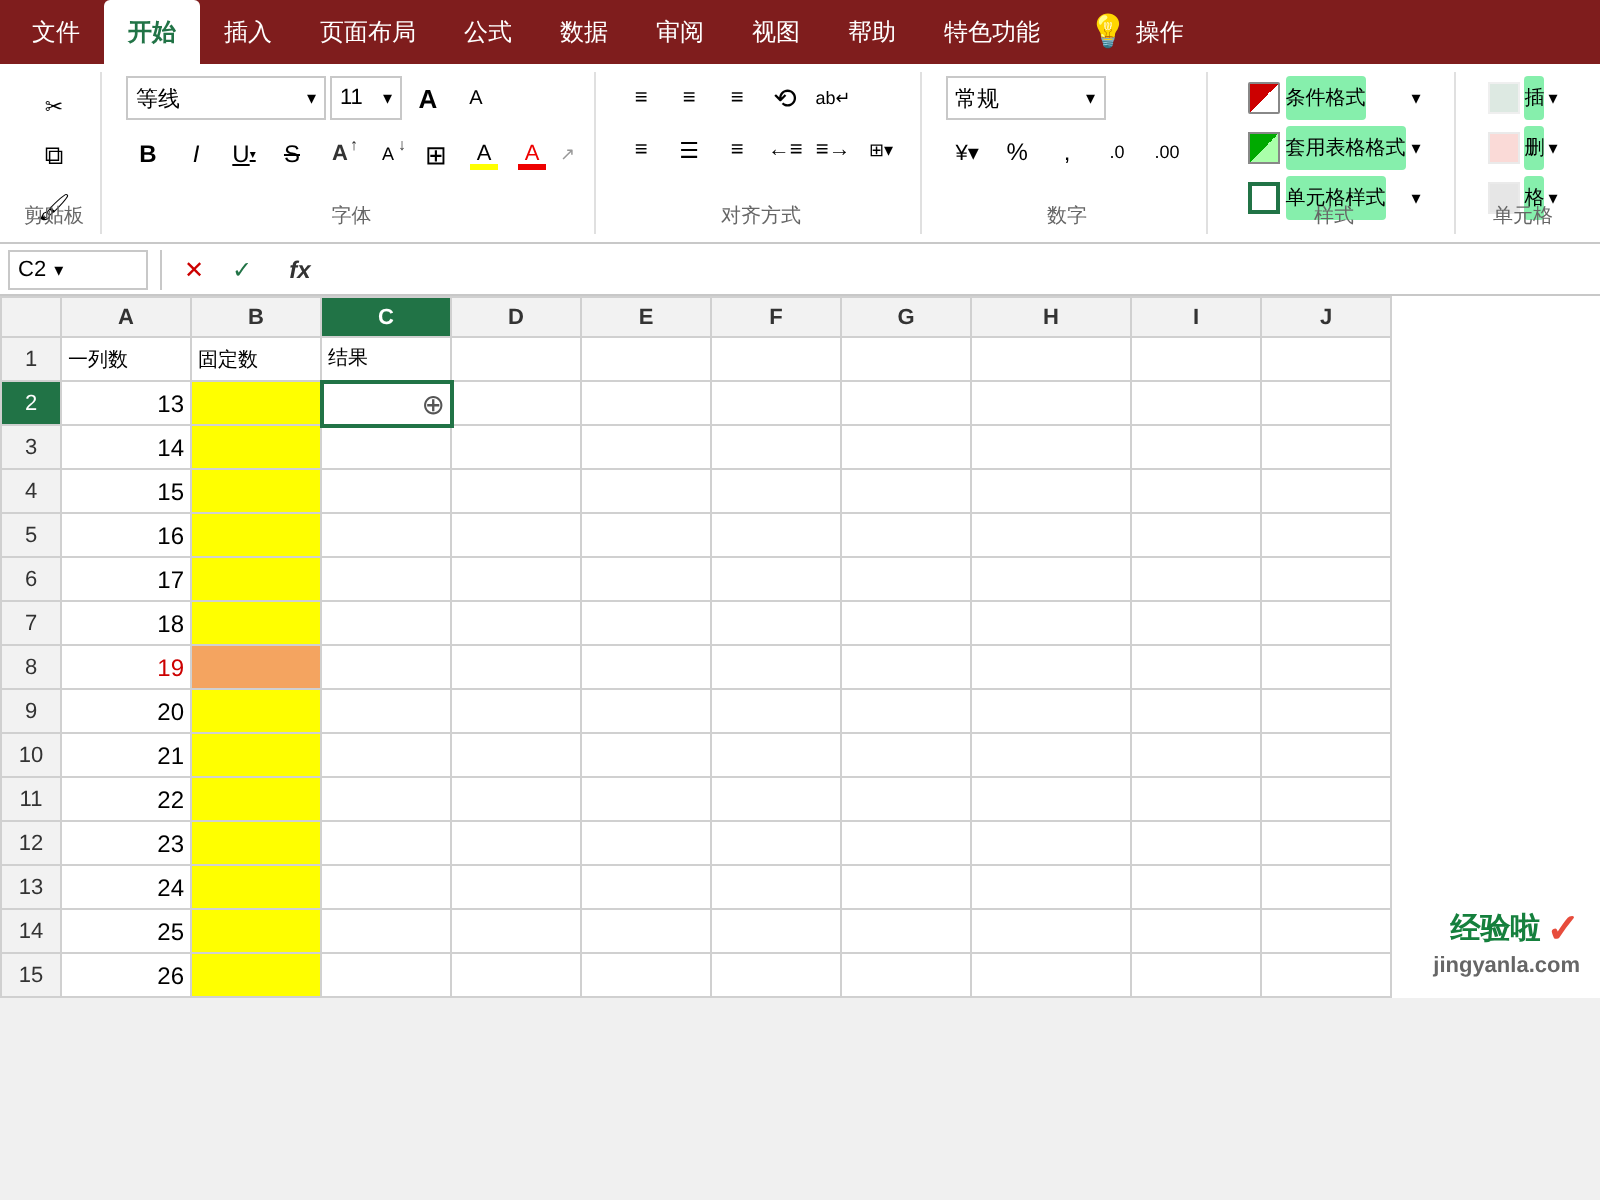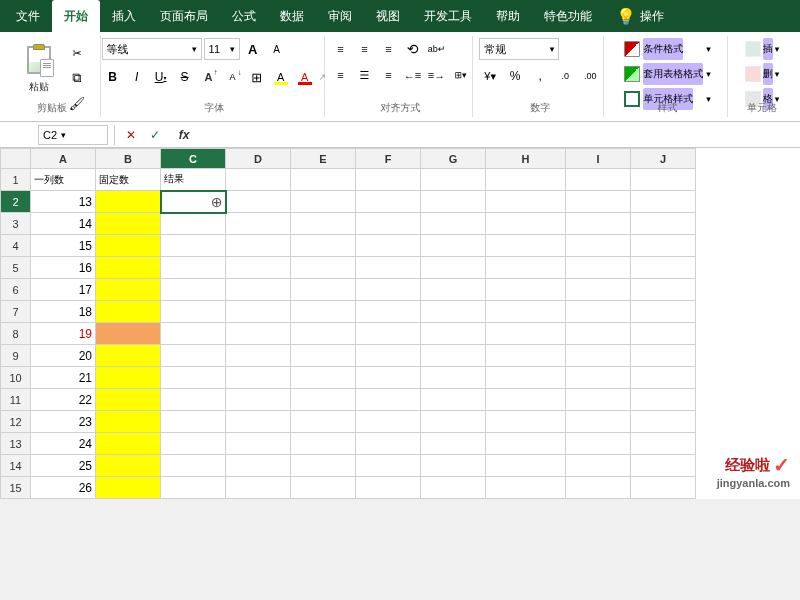--- a/index.html
+++ b/index.html
@@ -7,21 +7,21 @@
 
     
     .ribbon {
       background: #217346;
       padding: 0;
     }
 
     .ribbon-tabs {
       display: flex;
       align-items: flex-end;
-      background: #14532d;
+      background: #7f1d1d;
       padding: 0 4px;
       height: 32px;
     }
 
     .ribbon-tab {
       padding: 6px 12px;
       color: #fff;
       font-size: 12px;
       cursor: pointer;
       height: 32px;
@@ -170,21 +170,21 @@
       background: #fff;
       margin-bottom: 3px;
     }
 
     
     .style-btn {
       font-size: 10px;
       height: 22px;
       padding: 2px 6px;
       border: 1px solid #c8c8c8;
-      background: #c4b5fd;
+      background: #86efac;
       cursor: pointer;
       border-radius: 2px;
       white-space: nowrap;
       display: flex;
       align-items: center;
     }
 
     
     .formula-bar {
       display: flex;
@@ -197,21 +197,20 @@
     }
 
     .cell-ref-box {
       width: 70px;
       height: 20px;
       border: 1px solid #c8c8c8;
       padding: 1px 4px;
       font-size: 11px;
       display: flex;
       align-items: center;
-      margin-left: 34px;
     }
 
     .formula-divider {
       width: 1px;
       height: 20px;
       background: #c8c8c8;
       margin: 0 2px;
     }
 
     .formula-btn {
@@ -323,50 +322,31 @@
 <div class="ribbon">
   <div class="ribbon-tabs">
     <div class="ribbon-tab">文件</div>
     <div class="ribbon-tab active">开始</div>
     <div class="ribbon-tab">插入</div>
     <div class="ribbon-tab">页面布局</div>
     <div class="ribbon-tab">公式</div>
     <div class="ribbon-tab">数据</div>
     <div class="ribbon-tab">审阅</div>
     <div class="ribbon-tab">视图</div>
-    <div class="ribbon-tab">开发工具</div>
     <div class="ribbon-tab">帮助</div>
     <div class="ribbon-tab">特色功能</div>
     <div class="ribbon-tab" style="color:#fff;">
       <span style="font-size:16px; margin-right:4px;">💡</span>操作
     </div>
   </div>
 
   <div class="ribbon-content">
 
     <div class="ribbon-group" style="padding-right: 12px;">
       <div class="ribbon-group-content" style="gap:4px; align-items:flex-start;">
-        <div style="display:flex; flex-direction:column; align-items:center; gap:2px;">
-
-          <div class="paste-btn" style="display:flex; flex-direction:column; align-items:center; width:46px; height:60px; justify-content:center; border:1px solid transparent; border-radius:3px; cursor:pointer;">
-            <div style="width:32px; height:36px; position:relative;">
-
-              <div style="width:24px; height:28px; border:2px solid #aaa; background:#fff; margin:4px auto 0; border-radius:1px; position:relative;">
-                <div style="width:12px; height:6px; background:#c8b400; border:1px solid #888; border-radius:2px 2px 0 0; position:absolute; top:-4px; left:4px;"></div>
-                <div style="position:absolute; bottom:0; left:0; width:100%; height:10px; background:linear-gradient(135deg, #e8f4e8 0%, #b8e0b8 100%); border-radius:0 0 1px 1px;"></div>
-              </div>
-              <div style="position:absolute; bottom:1px; right:1px; width:14px; height:18px; background:white; border:1px solid #aaa; border-radius:1px;">
-                <div style="width:8px; height:1px; background:#999; margin:3px auto 1px;"></div>
-                <div style="width:8px; height:1px; background:#999; margin:1px auto;"></div>
-                <div style="width:8px; height:1px; background:#999; margin:1px auto;"></div>
-              </div>
-            </div>
-            <div class="paste-text" style="font-size:10px; color:#333;">粘贴</div>
-          </div>
-        </div>
         <div style="display:flex; flex-direction:column; gap:3px; padding-top:4px;">
           <div class="small-icon-btn" title="剪切">
             <span>✂</span>
           </div>
           <div class="small-icon-btn" title="复制">
             <span style="font-size:13px;">⧉</span>
           </div>
           <div class="small-icon-btn" title="格式刷">
             <span style="font-size:13px;">🖌</span>
           </div>
@@ -752,18 +732,18 @@
           <td class="cell"></td>
           <td class="cell"></td>
           <td class="cell"></td>
         </tr>
       </tbody>
     </table>
   </div>
 
   <div class="watermark">
     <div style="display:flex; align-items:center; justify-content:flex-end; gap:3px;">
-      <span style="font-size:15px; color:#b91c1c; font-weight:bold;">经验啦</span>
+      <span style="font-size:15px; color:#15803d; font-weight:bold;">经验啦</span>
       <span style="color:#e74c3c; font-size:20px; font-weight:bold;">✓</span>
     </div>
     <div style="font-size:11px; color:#666;font-weight:bold;">jingyanla.com</div>
   </div>
 </div>
 
 </body></html>

